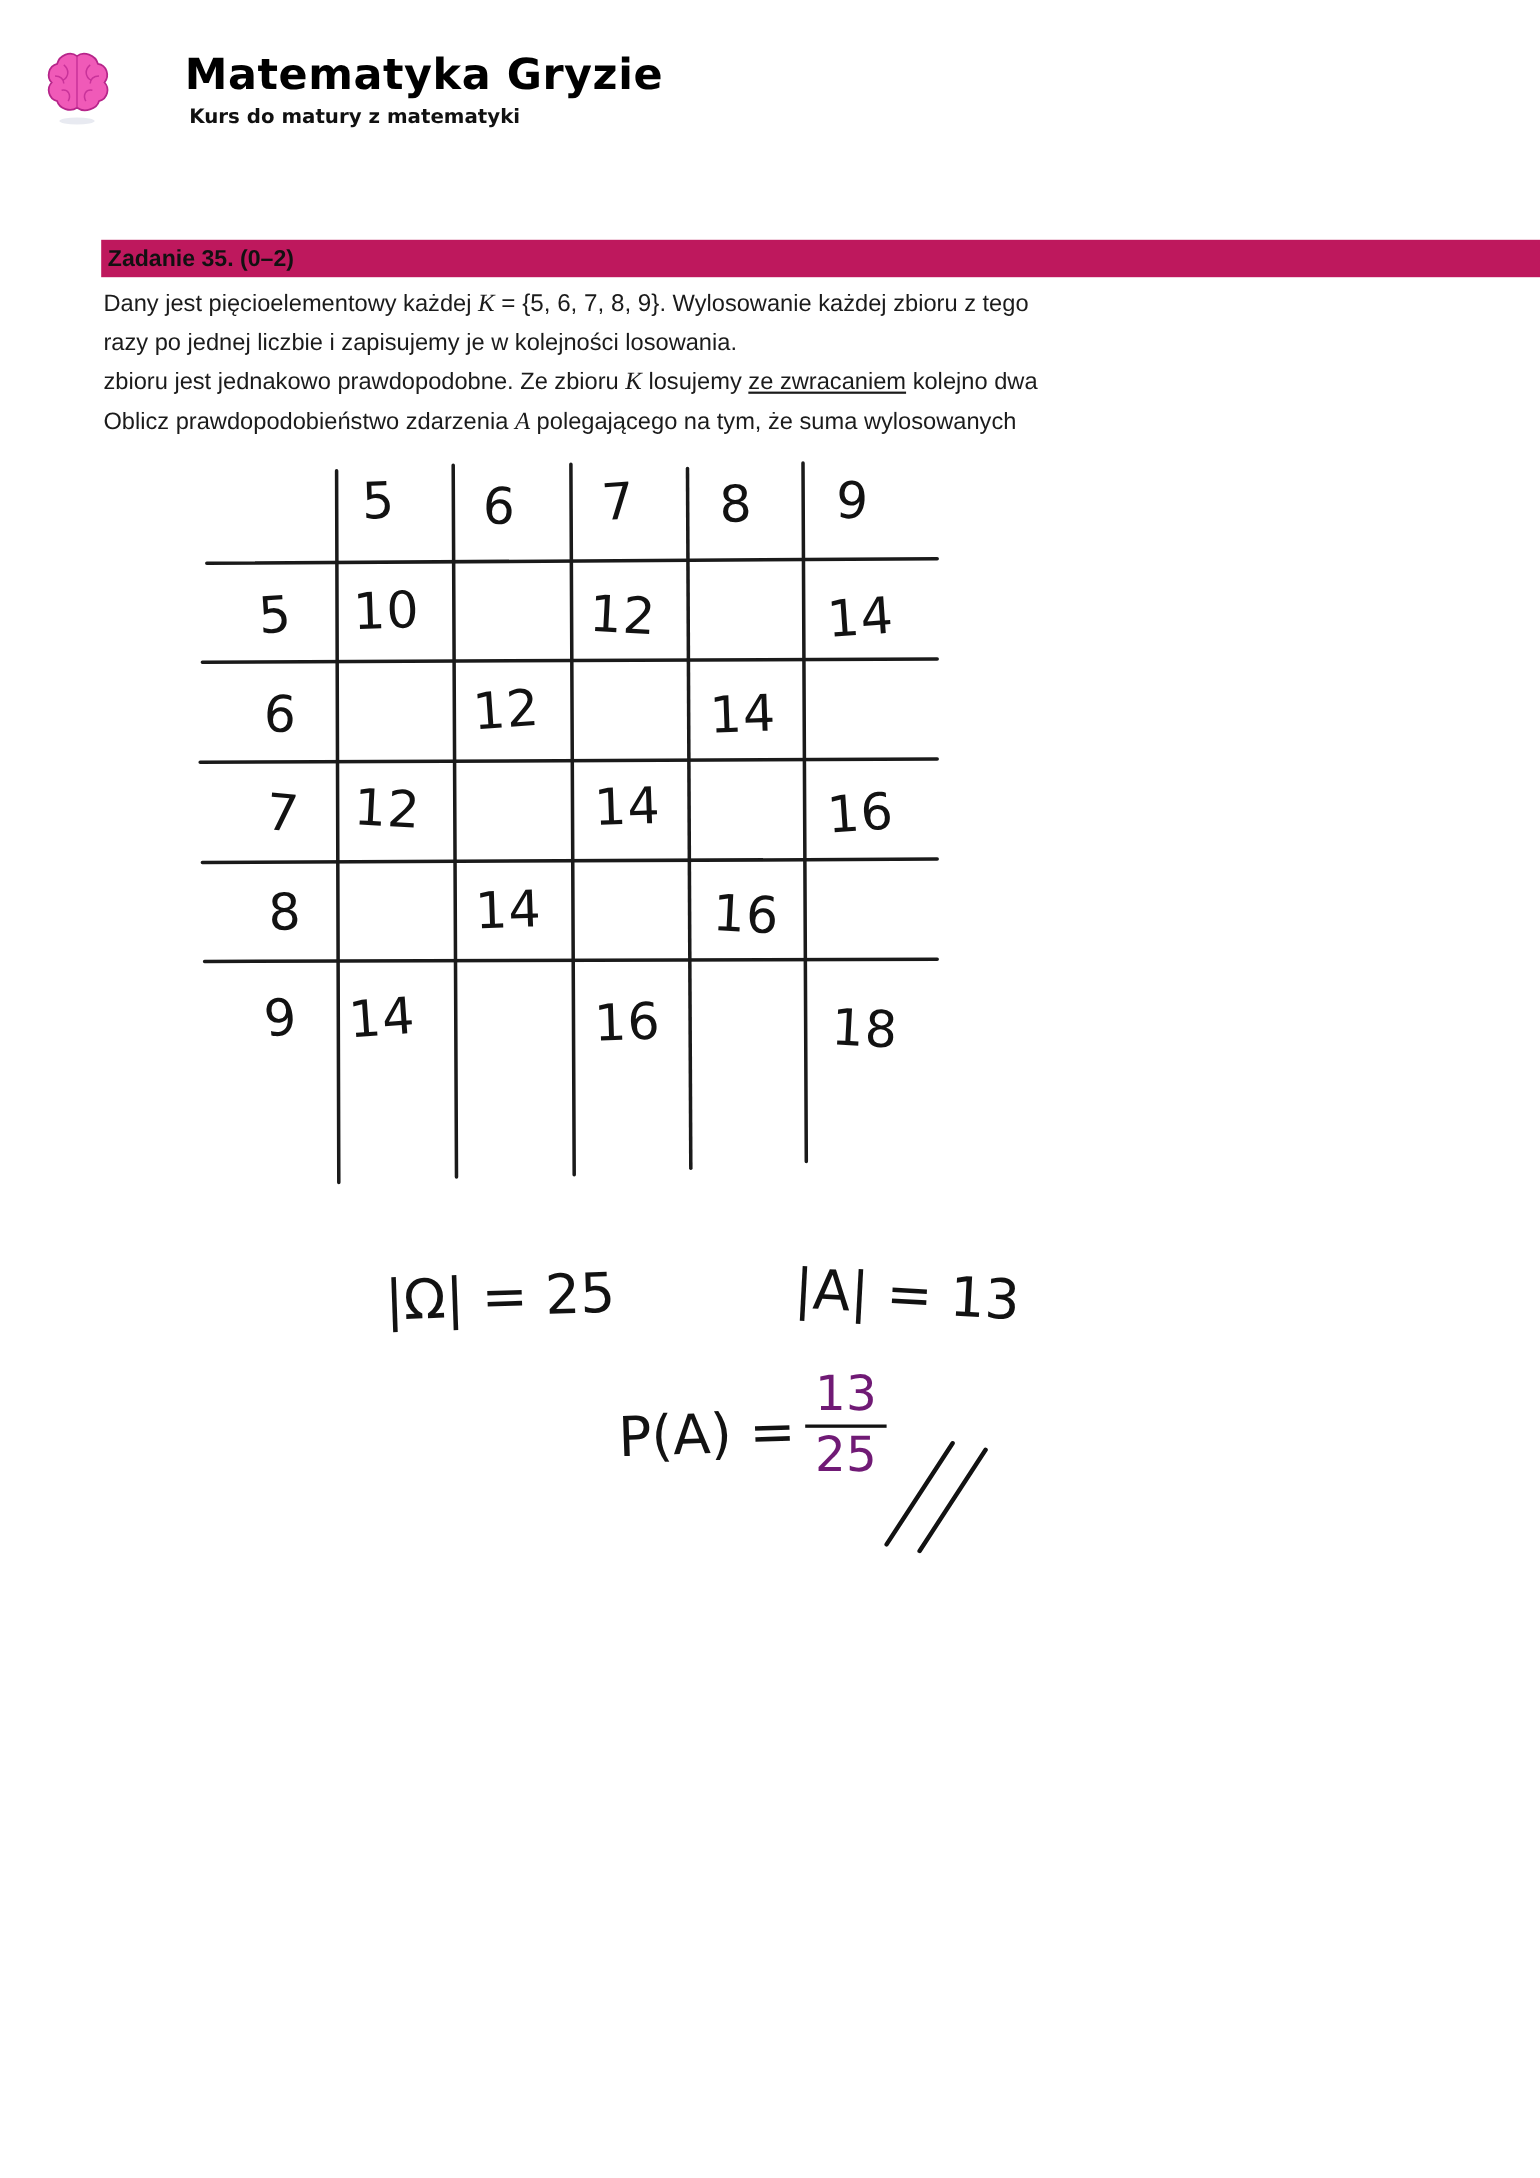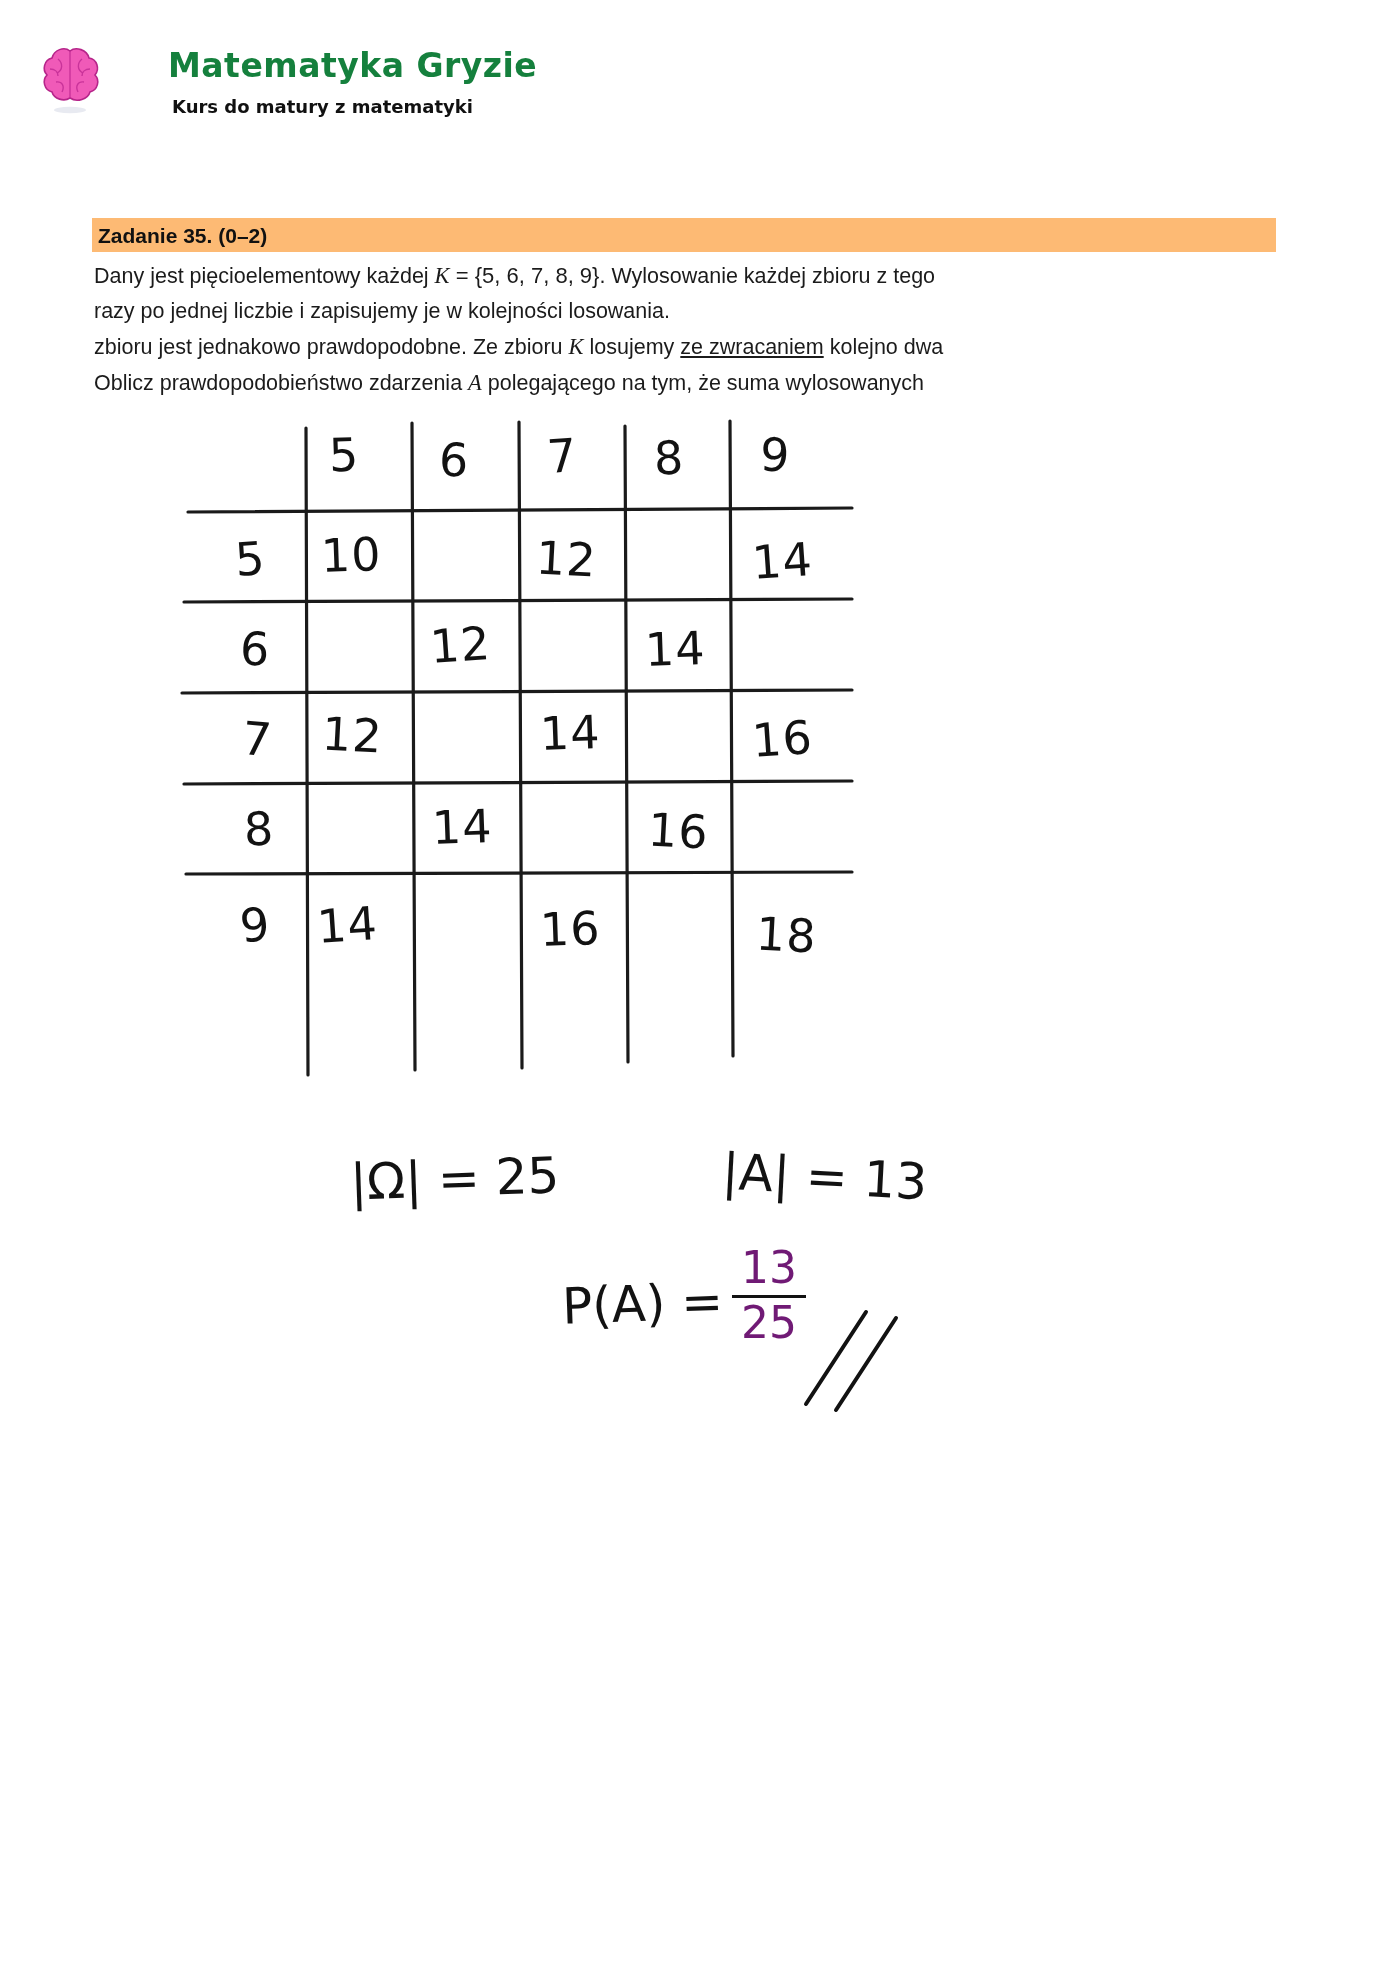--- a/index.html
+++ b/index.html
@@ -24,23 +24,23 @@
   }
   .brand-logo {
     position: absolute;
     left: 38px; top: 38px;
     width: 66px; height: 78px;
   }
   .brand-logo svg { display: block; }
   .brand-title {
     position: absolute;
     left: 168px; top: 46px;
-    font-size: 33px;
+    font-size: 39px;
     font-weight: bold;
-    color: #15803d;
+    color: #000000;
     letter-spacing: 0.5px;
     font-family: "DejaVu Sans", sans-serif;
   }
   .brand-sub {
     position: absolute;
     left: 172px; top: 96px;
     font-size: 18px;
     font-weight: bold;
     color: #111111;
     font-family: "DejaVu Sans", sans-serif;
@@ -52,23 +52,23 @@
     left: 92px; top: 150px;
     width: 1216px;
     height: 1660px;
     background: #ffffff;
   }
 
   
   .task-head {
     position: absolute;
     left: 0; top: 68px;
-    width: 1184px;
+    width: 1308px;
     height: 34px;
-    background: #fdba74;
+    background: #be185d;
   }
   .task-head-label {
     position: absolute;
     left: 6px; top: 6px;
     font-size: 21px;
     font-weight: bold;
     color: #111;
     font-family: "Liberation Sans", sans-serif;
   }
   .task-body {

